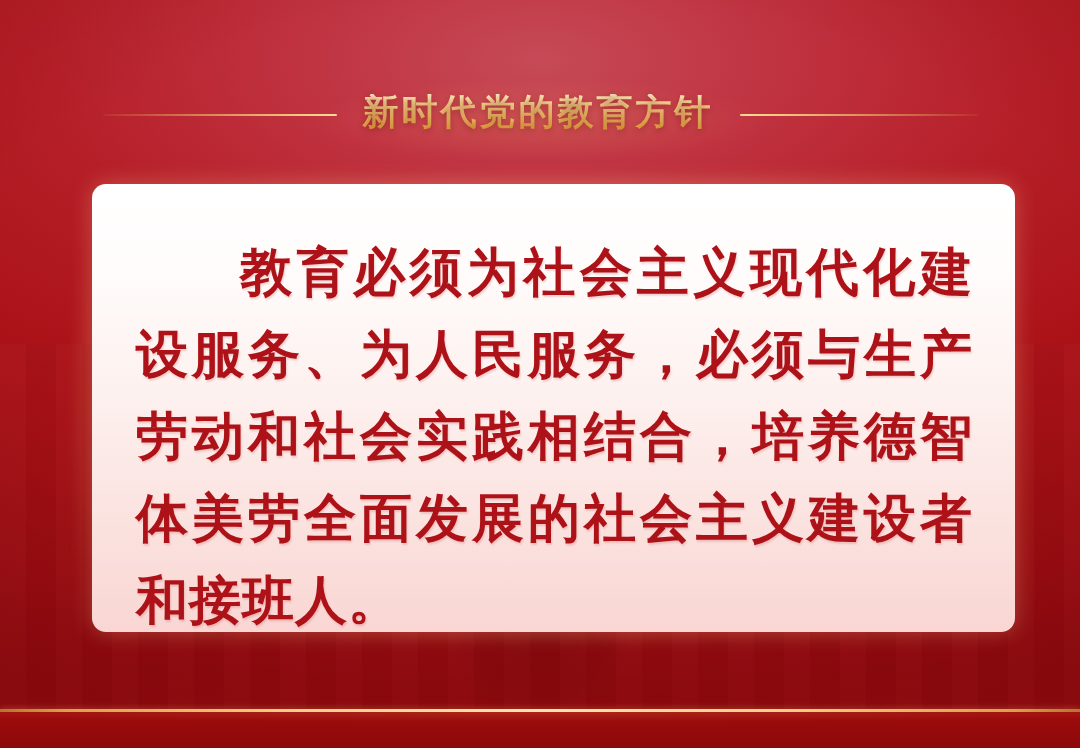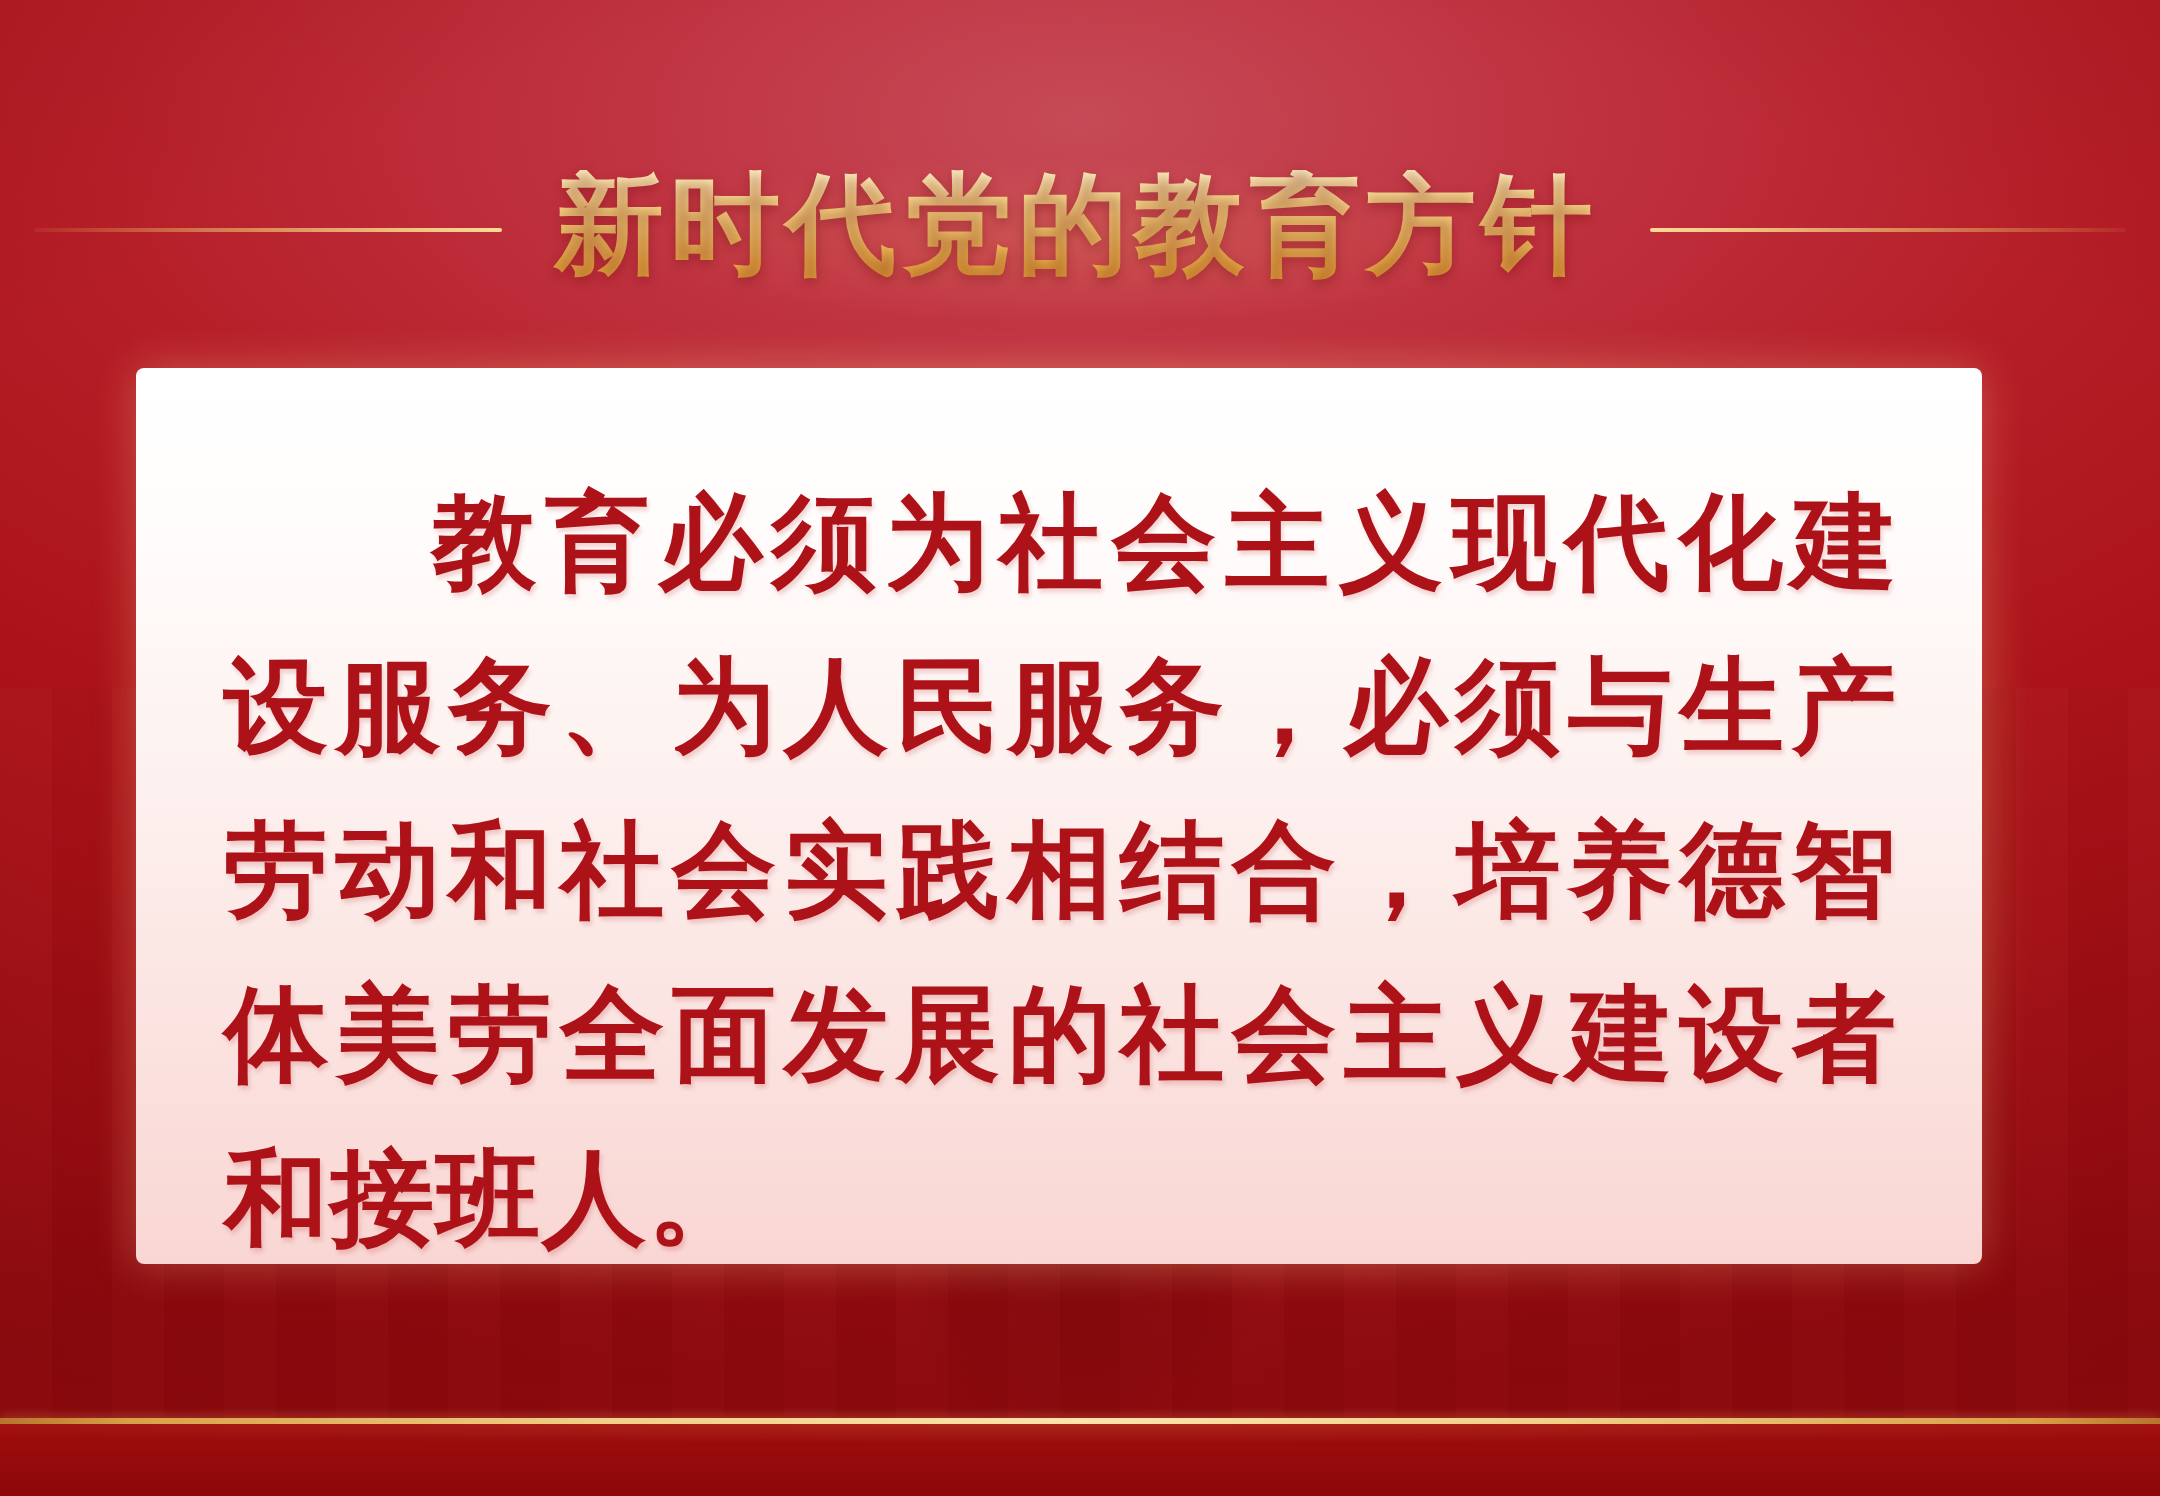--- a/index.html
+++ b/index.html
@@ -119,21 +119,21 @@
   }
   .rule-right {
     width: 238px;
     background: linear-gradient(to left,
       rgba(216,150,70,0.10) 0%,
       rgba(226,168,88,0.55) 30%,
       rgba(244,205,132,0.95) 82%,
       rgba(250,218,152,1) 100%);
   }
   .title {
-    font-size: 55px;
+    font-size: 36px;
     font-weight: bold;
     letter-spacing: 3px;
     line-height: 1;
     white-space: nowrap;
     background: linear-gradient(to bottom,
       #fff0c2 0%, #f9d88c 24%, #f2c469 52%, #e8ab44 78%, #dd9a33 100%);
     -webkit-background-clip: text;
     background-clip: text;
     color: transparent;
     -webkit-text-fill-color: transparent;
@@ -157,23 +157,23 @@
     left: 72px; top: 176px;
     width: 939px; height: 464px;
     border-radius: 22px;
     background: radial-gradient(60% 60% at 50% 50%,
       rgba(255,214,150,0.34) 0%, rgba(255,200,130,0.10) 58%, rgba(255,200,130,0) 100%);
     filter: blur(6px);
     pointer-events: none;
   }
   .card {
     position: absolute;
-    left: 68px; top: 184px;
+    left: 92px; top: 184px;
     width: 923px; height: 448px;
-    border-radius: 4px;
+    border-radius: 14px;
     background: linear-gradient(to bottom,
       #ffffff 0%, #fffdfc 16%, #fdf2f0 44%, #fbe5e2 70%, #fadcd9 88%, #f9d6d3 100%);
     box-shadow: 0 0 22px rgba(255,205,150,0.30);
     overflow: hidden;
   }
   .body-text {
     position: absolute;
     left: 44px; right: 42px;
     top: 48px;
     color: #ae1219;

